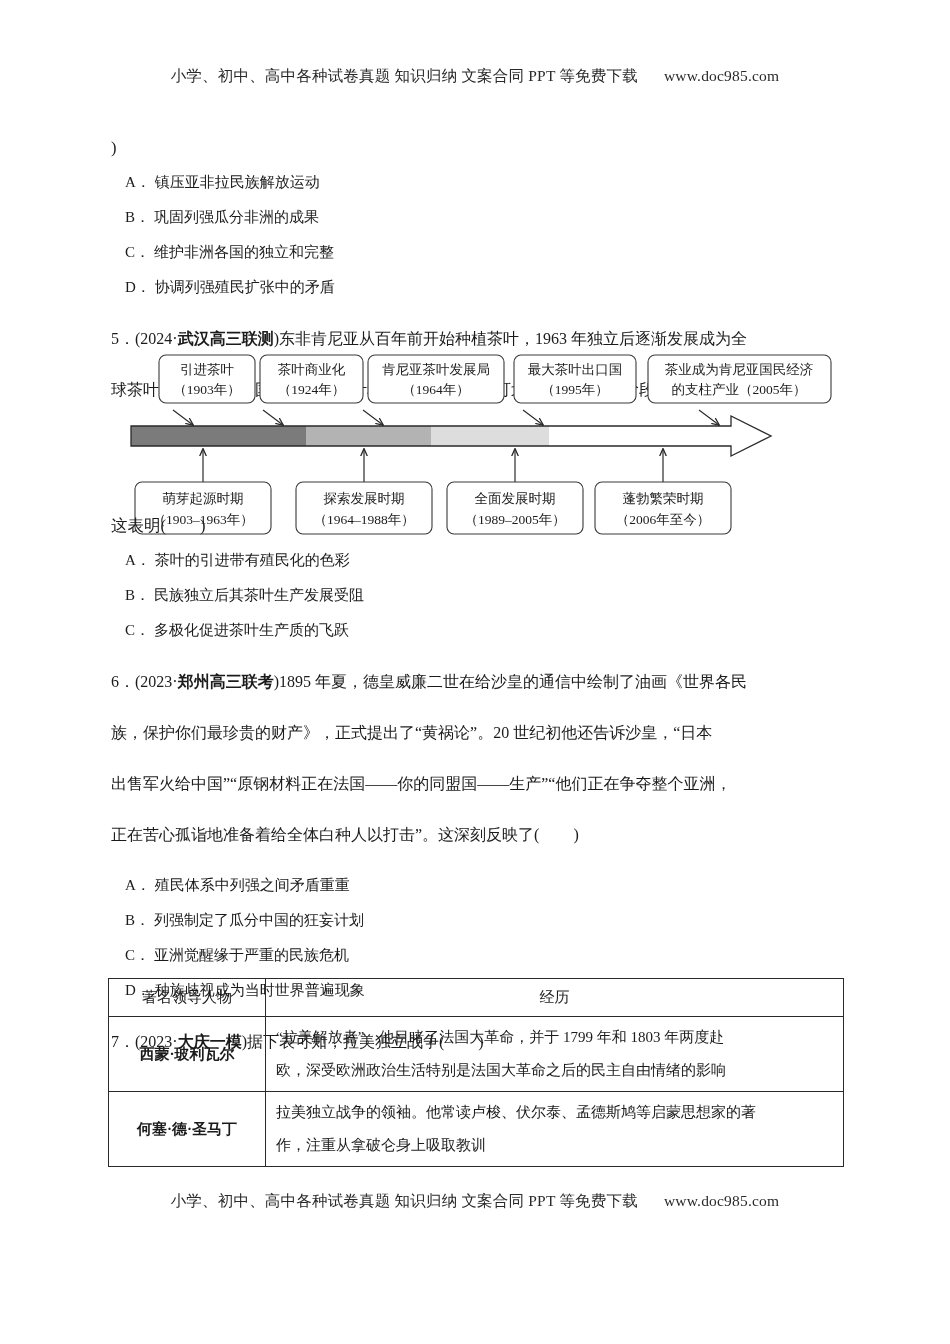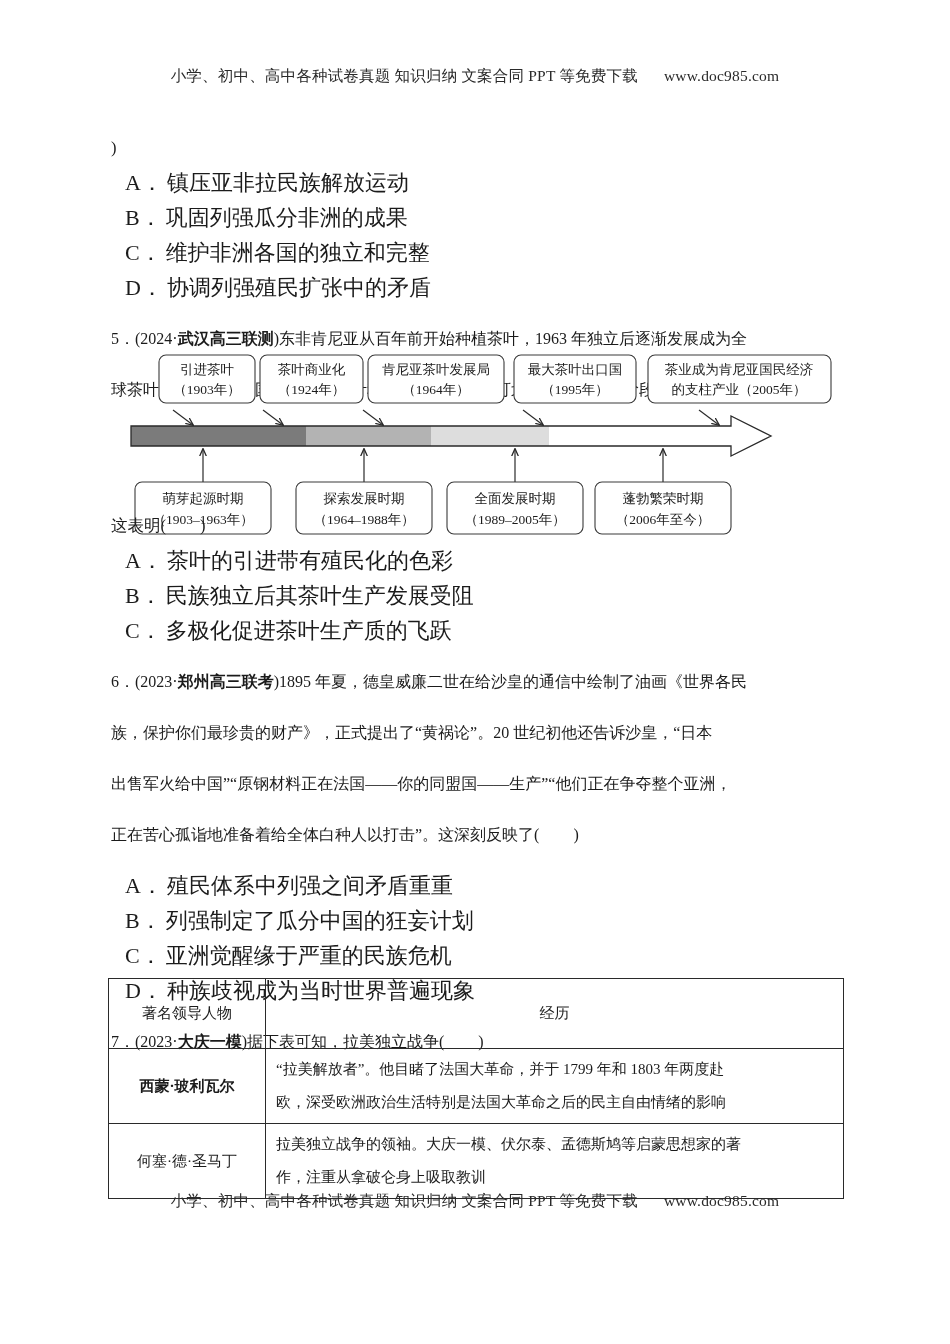--- a/index.html
+++ b/index.html
@@ -50,21 +50,21 @@
 
   p.line {
     margin: 0 0 0 0;
     font-size: 16.5px;
     line-height: 35px;
     text-align: justify;
     text-justify: inter-ideograph;
   }
   p.opt {
     margin: 0;
-    font-size: 22px;
+    font-size: 15px;
     line-height: 35px;
     padding-left: 14px;
   }
   p.opt .lbl {
     font-family: "Liberation Serif", serif;
     margin-right: 4px;
   }
   .stem { font-size: 16px; line-height: 35px; text-align: justify; }
   .stem .num { font-family: "Liberation Serif", serif; }
   .src { font-weight: bold; }
@@ -193,39 +193,39 @@
     <p class="opt"><span class="lbl">C．</span><span>亚洲觉醒缘于严重的民族危机</span></p>
     <p class="opt"><span class="lbl">D．</span><span>种族歧视成为当时世界普遍现象</span></p>
 
     <p class="stem"><span class="num">7．</span><span class="paren">(2023·</span><span class="src">大庆一模</span><span class="paren">)</span><span>据下表可知，拉美独立战争(</span><span style="display:inline-block;width:34px;"></span><span>)</span></p>
   </div>
 
   <table style="position:absolute;left:108px;top:978px;width:736px;border-collapse:collapse;font-size:15px;line-height:33px;color:#1b1b1b;">
     <thead>
       <tr>
         <th style="width:157px;border:1.1px solid #2a2a2a;font-weight:normal;text-align:center;padding:2px 4px;height:36px;">著名领导人物</th>
-        <th style="border:1.1px solid #2a2a2a;font-weight:normal;text-align:center;padding:18px 4px;height:36px;">经历</th>
+        <th style="border:1.1px solid #2a2a2a;font-weight:normal;text-align:center;padding:2px 4px;height:36px;">经历</th>
       </tr>
     </thead>
     <tbody>
       <tr>
         <td style="border:1.1px solid #2a2a2a;text-align:center;padding:4px 6px;vertical-align:middle;">
           <span style="display:block;font-weight:bold;">西蒙·玻利瓦尔</span>
         </td>
         <td style="border:1.1px solid #2a2a2a;text-align:justify;padding:4px 10px;vertical-align:middle;">
           <span style="display:block;">“拉美解放者”。他目睹了法国大革命，并于 1799 年和 1803 年两度赴</span>
           <span style="display:block;">欧，深受欧洲政治生活特别是法国大革命之后的民主自由情绪的影响</span>
         </td>
       </tr>
       <tr>
-        <td style="border:1.1px solid #2a2a2a;text-align:center;padding:4px 6px;vertical-align:middle;">
+        <td style="border:1.1px solid #2a2a2a;text-align:center;padding:4px 6px;vertical-align:middle;font-weight:bold;">
           <span style="display:block;">何塞·德·圣马丁</span>
         </td>
         <td style="border:1.1px solid #2a2a2a;text-align:justify;padding:4px 10px;vertical-align:middle;">
-          <span style="display:block;">拉美独立战争的领袖。大庆一模、伏尔泰、孟德斯鸠等启蒙思想家的著</span>
+          <span style="display:block;">拉美独立战争的领袖。他常读卢梭、伏尔泰、孟德斯鸠等启蒙思想家的著</span>
           <span style="display:block;">作，注重从拿破仑身上吸取教训</span>
         </td>
       </tr>
     </tbody>
   </table>
 
   <div class="runfoot">
     <span>小学、初中、高中各种试卷真题 知识归纳 文案合同 PPT 等免费下载</span><span class="url">www.doc985.com</span>
   </div>
 

